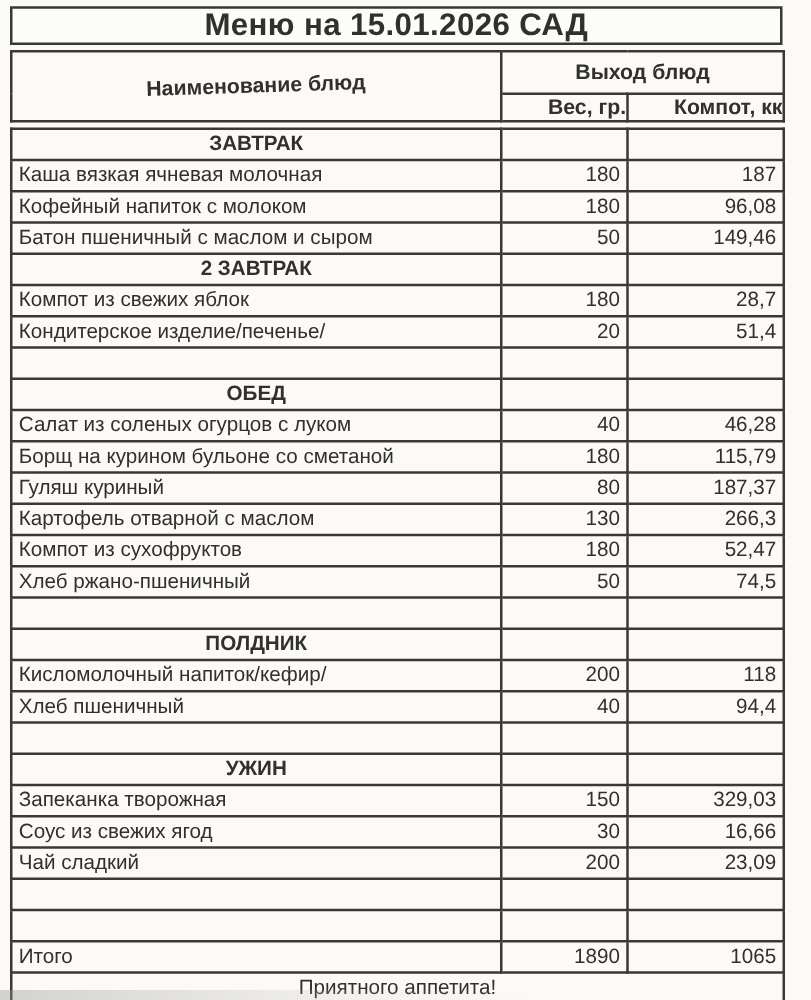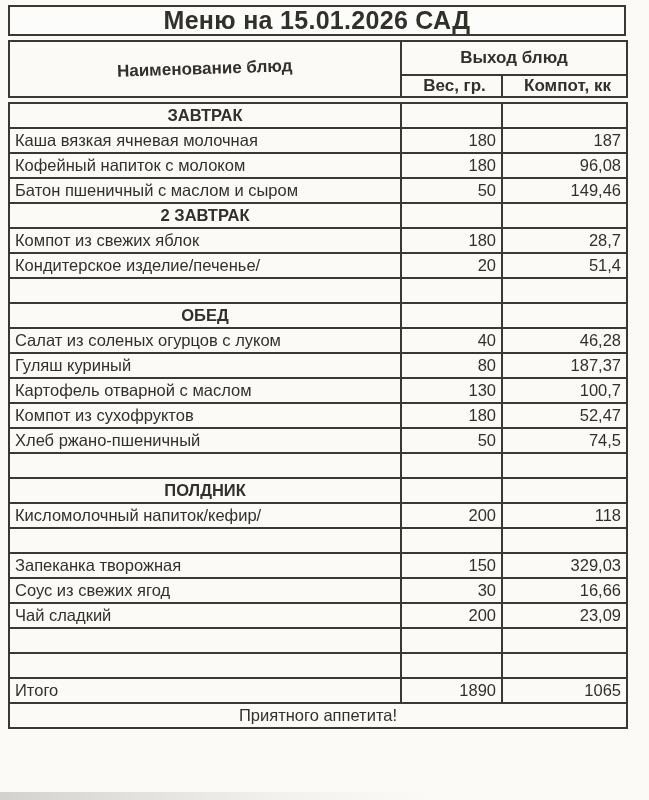--- a/index.html
+++ b/index.html
@@ -38,21 +38,21 @@
   }
 
   table { border-collapse: collapse; table-layout: fixed; width: 618px; }
   td { border: 2px solid var(--line); overflow: hidden; white-space: nowrap; }
 
   .head-table { margin-bottom: 4px; }
   .head-table td { font-weight: bold; font-size: 17px; }
   .name-head { text-align: center; vertical-align: middle; }
   .name-head span { display: inline-block; transform: rotate(-1.8deg); }
   .group-head { text-align: center; height: 34px; }
-  .weight-head, .cal-head { height: 22px; padding-left: 6px; text-align: center; margin-top: 16px; }
+  .weight-head, .cal-head { height: 22px; padding-left: 6px; text-align: right; margin-top: 16px; }
 
   .body-table td { height: 25px; font-size: 16.5px; padding: 0 5px; vertical-align: middle; }
   td.c-name { text-align: left; }
   td.c-weight, td.c-cal { text-align: right; }
   tr.row-section td.c-name { text-align: center; font-weight: bold; }
   tr.row-total td.c-name { text-align: left; margin-left: 34px; }
 
   .footer-cell {
     text-align: center;
     font-size: 19px;
@@ -137,28 +137,33 @@
           <td class="c-name">ОБЕД</td>
           <td class="c-weight"></td>
           <td class="c-cal"></td>
         </tr>
         <tr class="row-item">
           <td class="c-name">Салат из соленых огурцов с луком</td>
           <td class="c-weight">40</td>
           <td class="c-cal">46,28</td>
         </tr>
         <tr class="row-item">
+          <td class="c-name">Борщ на курином бульоне со сметаной</td>
+          <td class="c-weight">180</td>
+          <td class="c-cal">115,79</td>
+        </tr>
+        <tr class="row-item">
           <td class="c-name">Гуляш куриный</td>
           <td class="c-weight">80</td>
           <td class="c-cal">187,37</td>
         </tr>
         <tr class="row-item">
           <td class="c-name">Картофель отварной с маслом</td>
           <td class="c-weight">130</td>
-          <td class="c-cal">100,7</td>
+          <td class="c-cal">266,3</td>
         </tr>
         <tr class="row-item">
           <td class="c-name">Компот из сухофруктов</td>
           <td class="c-weight">180</td>
           <td class="c-cal">52,47</td>
         </tr>
         <tr class="row-item">
           <td class="c-name">Хлеб ржано-пшеничный</td>
           <td class="c-weight">50</td>
           <td class="c-cal">74,5</td>
@@ -171,22 +176,32 @@
         <tr class="row-section">
           <td class="c-name">ПОЛДНИК</td>
           <td class="c-weight"></td>
           <td class="c-cal"></td>
         </tr>
         <tr class="row-item">
           <td class="c-name">Кисломолочный напиток/кефир/</td>
           <td class="c-weight">200</td>
           <td class="c-cal">118</td>
         </tr>
-        <tr class="row-empty">
-          <td class="c-name"></td>
+        <tr class="row-item">
+          <td class="c-name">Хлеб пшеничный</td>
+          <td class="c-weight">40</td>
+          <td class="c-cal">94,4</td>
+        </tr>
+        <tr class="row-empty">
+          <td class="c-name"></td>
+          <td class="c-weight"></td>
+          <td class="c-cal"></td>
+        </tr>
+        <tr class="row-section">
+          <td class="c-name">УЖИН</td>
           <td class="c-weight"></td>
           <td class="c-cal"></td>
         </tr>
         <tr class="row-item">
           <td class="c-name">Запеканка творожная</td>
           <td class="c-weight">150</td>
           <td class="c-cal">329,03</td>
         </tr>
         <tr class="row-item">
           <td class="c-name">Соус из свежих ягод</td>

